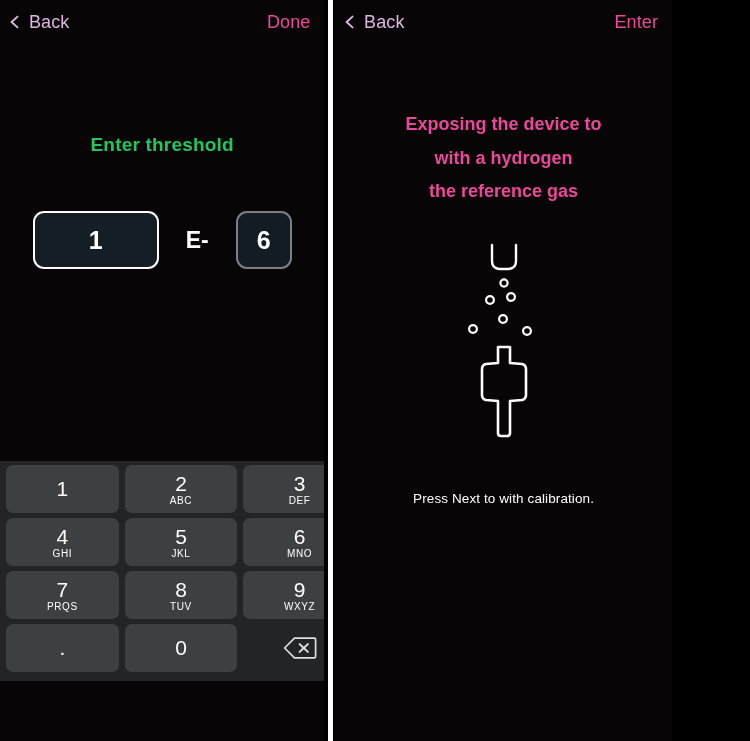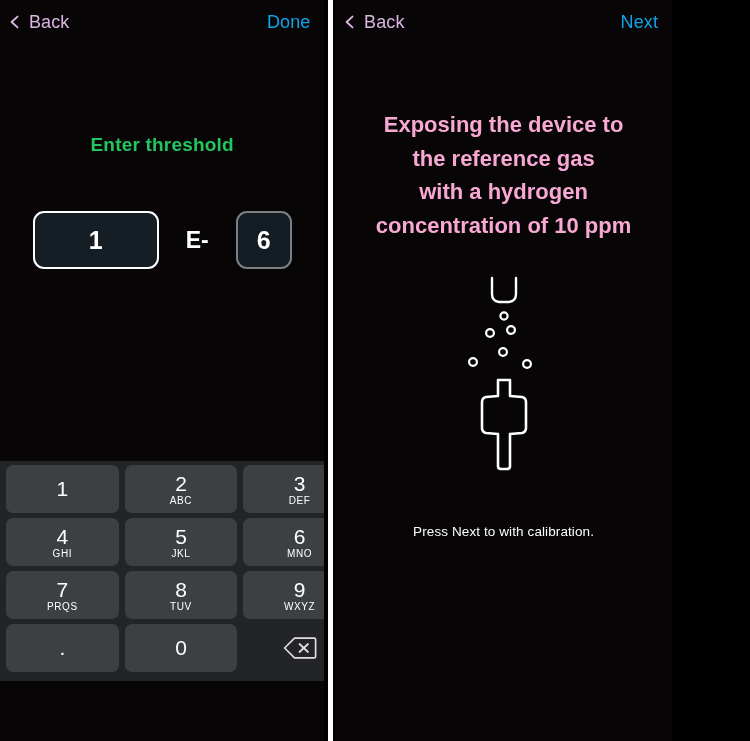--- a/index.html
+++ b/index.html
@@ -62,21 +62,21 @@
     display: block;
     width: 14px;
     height: 14px;
   }
   .nav-back-label {
     color: #ddb5e2;
     font-size: 18px;
     letter-spacing: 0.1px;
   }
   .nav-action {
-    color: #0ea5e9;
+    color: #ec4899;
     font-size: 18px;
     cursor: pointer;
     letter-spacing: 0.1px;
   }
 
   
   .left-body {
     position: relative;
     height: 414px;
   }
@@ -188,22 +188,22 @@
     line-height: 46px;
   }
   .bksp-icon { width: 34px; height: 24px; display:block; }
 
   
   .right-body {
     padding-top: 64px;
   }
   .instr {
     text-align: center;
-    color: #f9a8d4;
-    font-size: 22px;
+    color: #ec4899;
+    font-size: 18px;
     font-weight: bold;
     line-height: 33.5px;
     padding: 0 18px;
   }
   .illus {
     margin: 34px auto 0 auto;
     width: 130px;
     height: 200px;
     display: block;
   }
@@ -318,29 +318,28 @@
 
     <div class="navbar">
       <div class="nav-back">
         <span class="chev">
           <svg class="chev" viewBox="0 0 14 14" xmlns="http://www.w3.org/2000/svg">
             <polyline points="9.5,1.6 3.6,7 9.5,12.4" fill="none" stroke="#ddb5e2" stroke-width="1.9" stroke-linecap="round" stroke-linejoin="round"></polyline>
           </svg>
         </span>
         <span class="nav-back-label">Back</span>
       </div>
-      <div class="nav-action">Next</div>
+      <div class="nav-action">Enter</div>
     </div>
 
     <div class="right-body">
       <div class="instr">
         <div>Exposing the device to</div>
+        <div>with a hydrogen</div>
         <div>the reference gas</div>
-        <div>with a hydrogen</div>
-        <div>concentration of 10 ppm</div>
       </div>
 
       <svg class="illus" viewBox="0 0 130 200" xmlns="http://www.w3.org/2000/svg">
 
         <path d="M53 2 L53 18 Q53 25 60 26 L70 26 Q77 25 77 18 L77 2" fill="none" stroke="#ffffff" stroke-width="2.4" stroke-linecap="round" stroke-linejoin="round"></path>
 
         <circle cx="65" cy="40" r="3.6" fill="none" stroke="#ffffff" stroke-width="2.2"></circle>
         <circle cx="51" cy="57" r="3.9" fill="none" stroke="#ffffff" stroke-width="2.2"></circle>
         <circle cx="72" cy="54" r="3.9" fill="none" stroke="#ffffff" stroke-width="2.2"></circle>
         <circle cx="64" cy="76" r="3.9" fill="none" stroke="#ffffff" stroke-width="2.2"></circle>

